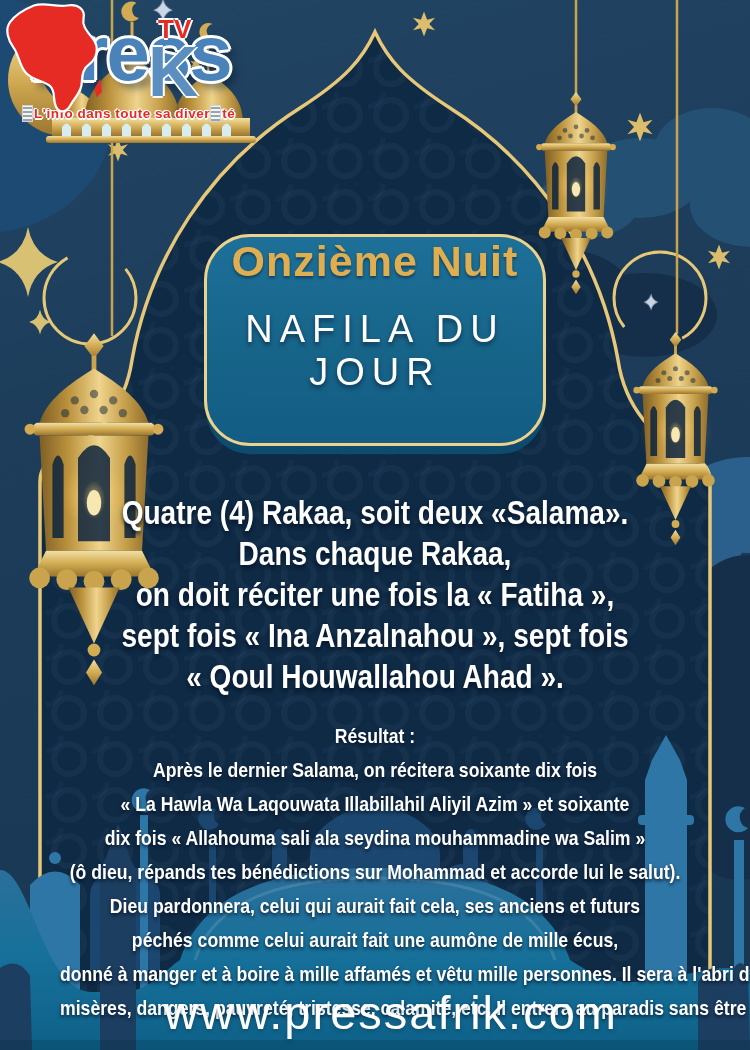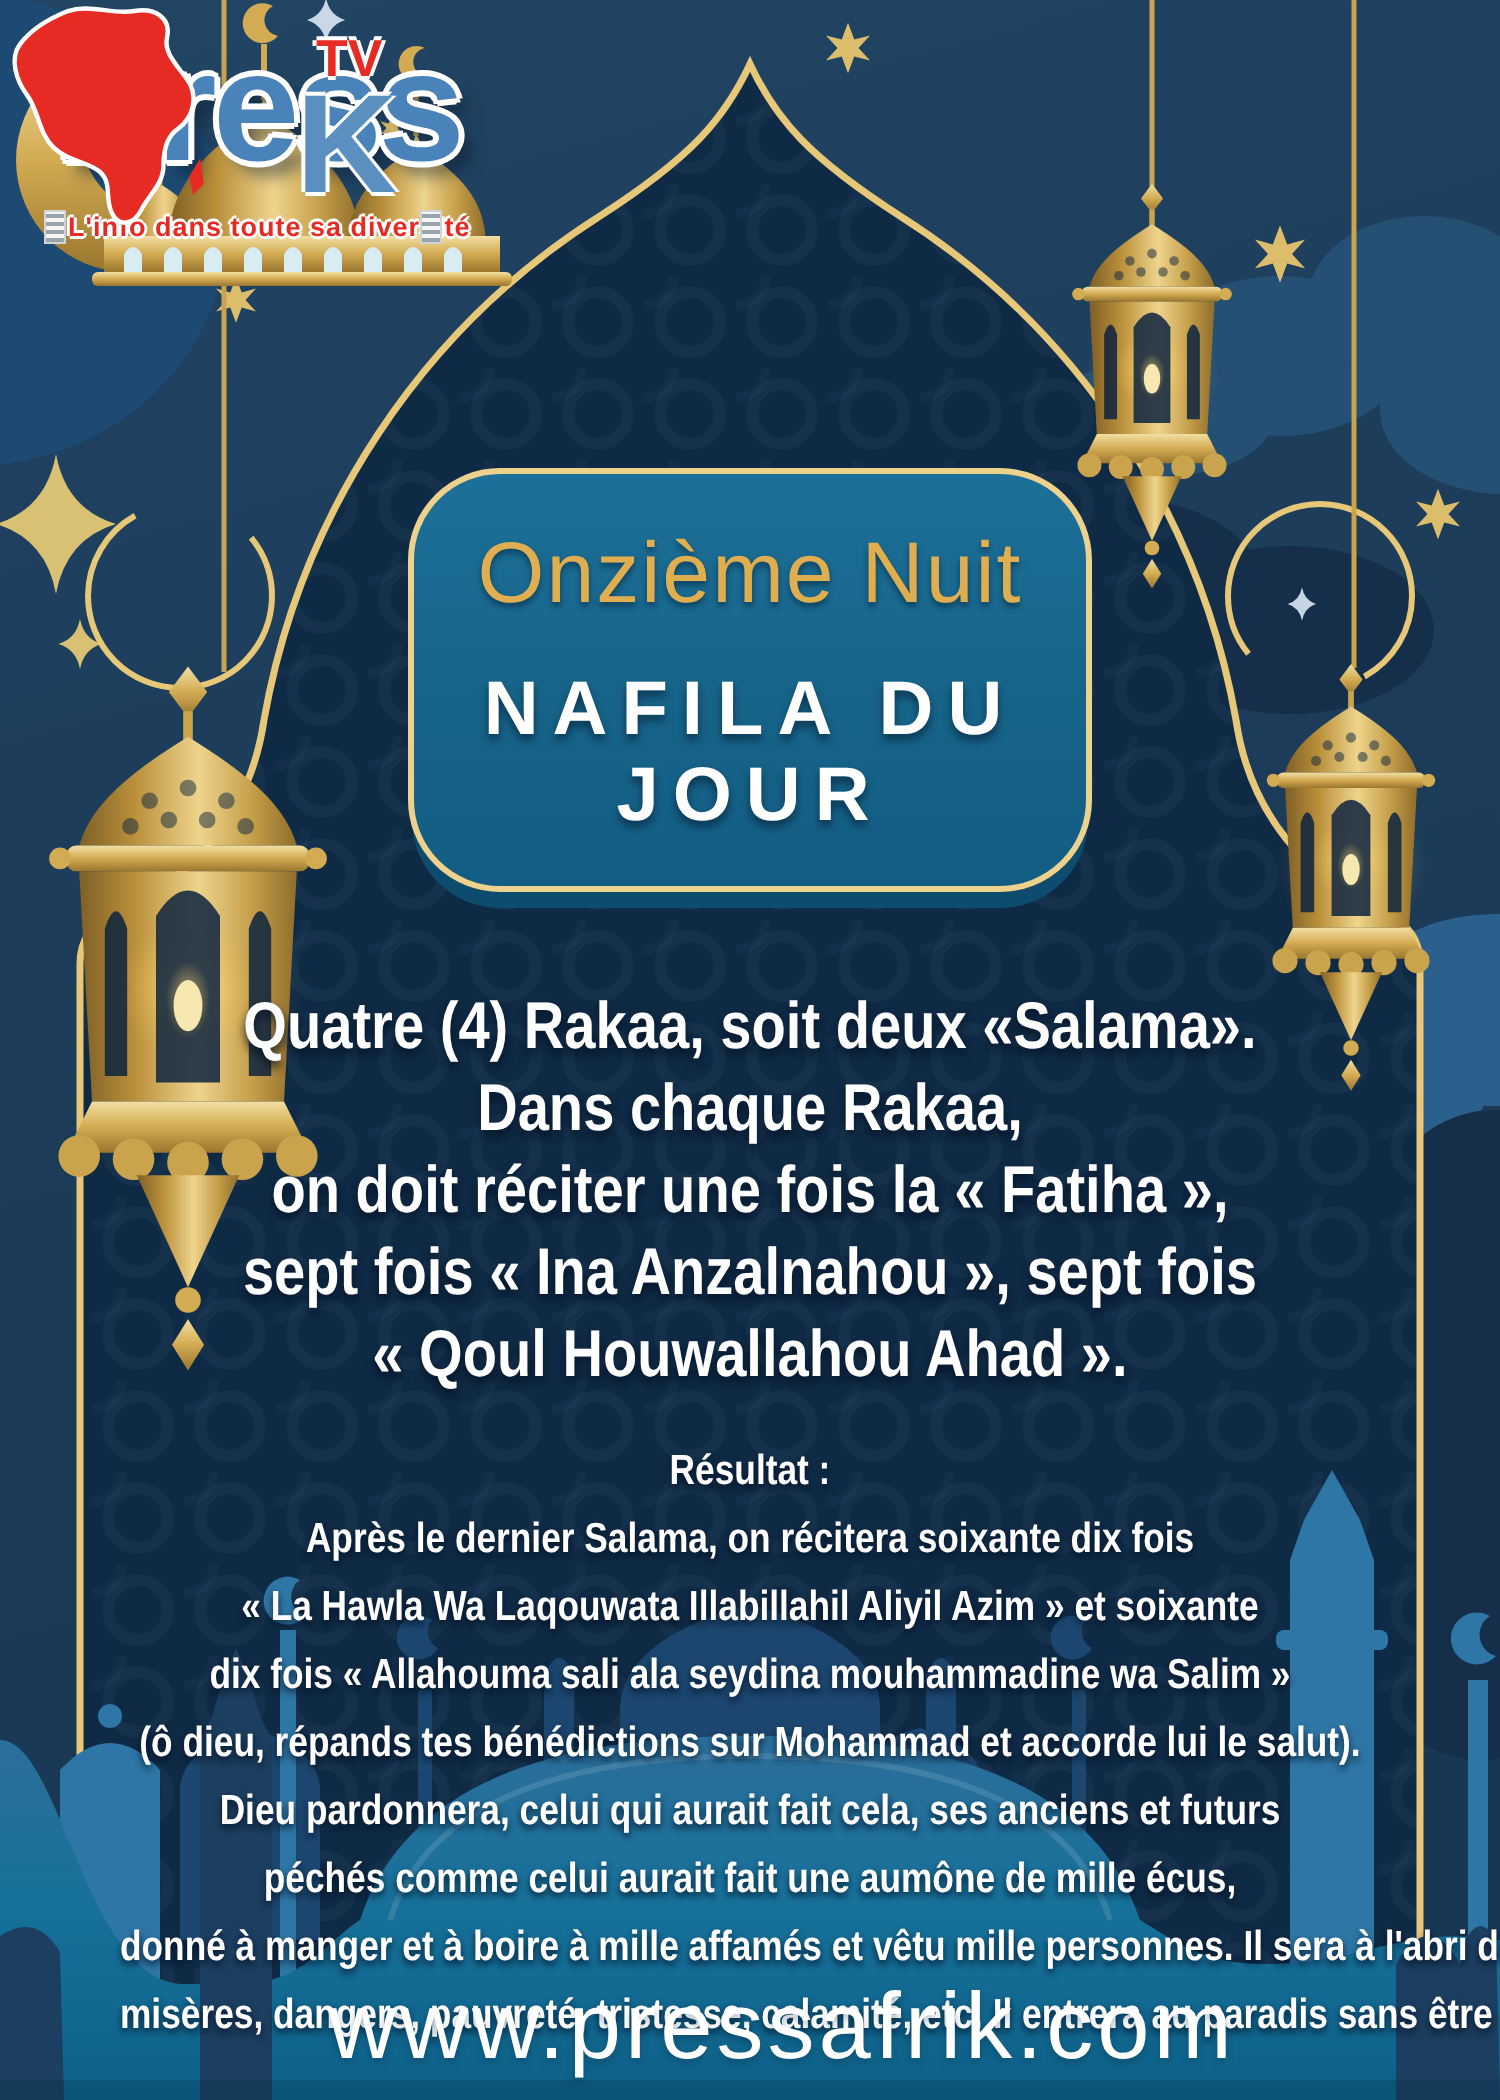--- a/index.html
+++ b/index.html
@@ -37,25 +37,25 @@
   .hatch.left{left:22px;} .hatch.right{left:210px;}
   
   #plate{
     left:204px;top:234px;width:342px;height:212px;border-radius:46px;z-index:12;
     background:linear-gradient(180deg,#1d7099 0%,#176489 55%,#135d84 100%);
     border:3px solid #ecd28c;box-sizing:border-box;
     box-shadow:0 10px 0 -2px #0d4c6e;
     text-align:center;
   }
   .plate-subtitle{
-    margin-top:26px;font-size:43px;font-weight:400;color:#dfae50;letter-spacing:1px;
+    font-size:43px;font-weight:700;color:#dfae50;letter-spacing:1px;
     text-shadow:0 2px 3px rgba(5,25,45,.55);
   }
   .plate-title{
-    margin-top:22px;font-size:38px;font-weight:700;color:#ffffff;letter-spacing:7px;
+    margin-top:22px;font-size:38px;font-weight:400;color:#ffffff;letter-spacing:7px;
     text-shadow:0 3px 4px rgba(5,25,45,.6);
   }
   #mosque-svg{left:246px;top:110px;z-index:13;}
   
   #main-text{
     left:0;top:492px;width:750px;z-index:20;text-align:center;color:#fff;
     font-size:33px;font-weight:700;line-height:41px;transform:scaleX(.85);transform-origin:50% 0;
     text-shadow:0 3px 5px rgba(4,18,36,.85);white-space:nowrap;
   }
   #result-text{

